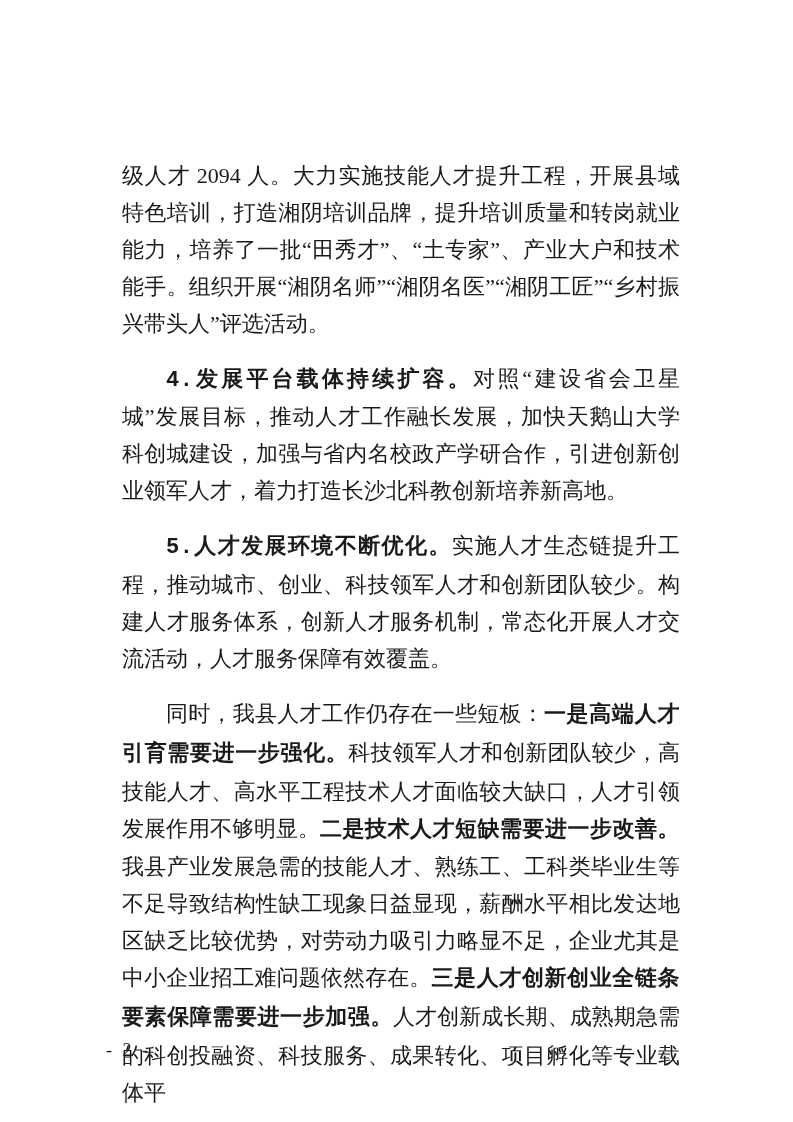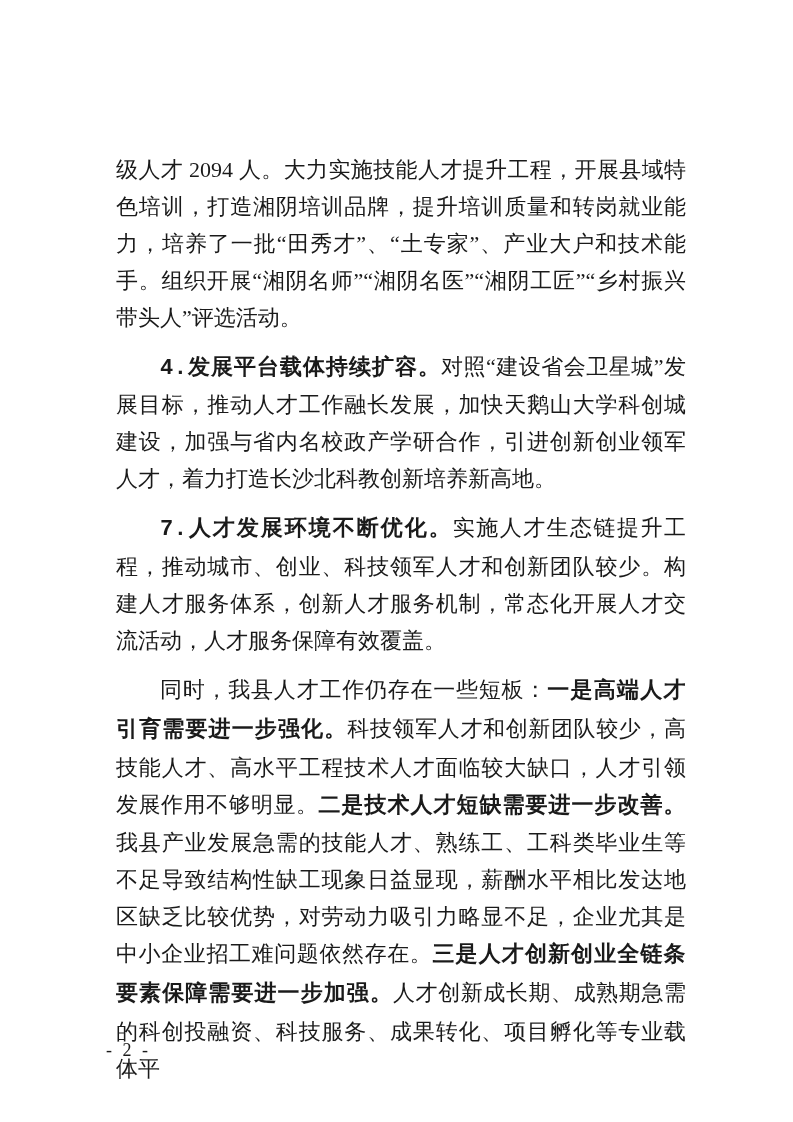--- a/index.html
+++ b/index.html
@@ -20,21 +20,21 @@
     position: absolute;
     left: 104px;
     top: 140px;
     width: 594px;
     font-size: 22px;
     line-height: 36.9px;
     text-align: justify;
     text-justify: inter-ideograph;
   }
   .para {
-    margin: 12px;
+    margin: 18px;
     padding: 0;
     text-indent: 2em;
   }
   .para.no-indent {
     text-indent: 0;
   }
   .seg {
     font-weight: 400;
   }
   .seg.hei {
@@ -57,21 +57,21 @@
 <body>
 
 <div class="page">
 
   <div class="content">
 
     <p class="para no-indent"><span class="seg">级人才 2094 人。大力实施技能人才提升工程，开展县域特色培训，打造湘阴培训品牌，提升培训质量和转岗就业能力，培养了一批“田秀才”、“土专家”、产业大户和技术能手。组织开展“湘阴名师”“湘阴名医”“湘阴工匠”“乡村振兴带头人”评选活动。</span></p>
 
     <p class="para"><span class="seg hei">4.发展平台载体持续扩容。</span><span class="seg">对照“建设省会卫星城”发展目标，推动人才工作融长发展，加快天鹅山大学科创城建设，加强与省内名校政产学研合作，引进创新创业领军人才，着力打造长沙北科教创新培养新高地。</span></p>
 
-    <p class="para"><span class="seg hei">7.人才发展环境不断优化。</span><span class="seg">实施人才生态链提升工程，推动城市、创业、科技领军人才和创新团队较少。构建人才服务体系，创新人才服务机制，常态化开展人才交流活动，人才服务保障有效覆盖。</span></p>
+    <p class="para"><span class="seg hei">5.人才发展环境不断优化。</span><span class="seg">实施人才生态链提升工程，推动城市、创业、科技领军人才和创新团队较少。构建人才服务体系，创新人才服务机制，常态化开展人才交流活动，人才服务保障有效覆盖。</span></p>
 
     <p class="para"><span class="seg">同时，我县人才工作仍存在一些短板：</span><span class="seg hei">一是高端人才引育需要进一步强化。</span><span class="seg">科技领军人才和创新团队较少，高技能人才、高水平工程技术人才面临较大缺口，人才引领发展作用不够明显。</span><span class="seg hei">二是技术人才短缺需要进一步改善。</span><span class="seg">我县产业发展急需的技能人才、熟练工、工科类毕业生等不足导致结构性缺工现象日益显现，薪酬水平相比发达地区缺乏比较优势，对劳动力吸引力略显不足，企业尤其是中小企业招工难问题依然存在。</span><span class="seg hei">三是人才创新创业全链条要素保障需要进一步加强。</span><span class="seg">人才创新成长期、成熟期急需的科创投融资、科技服务、成果转化、项目孵化等专业载体平</span></p>
 
   </div>
 
   <div class="footer">- 2 -</div>
 
 </div>
 
 </body></html>

